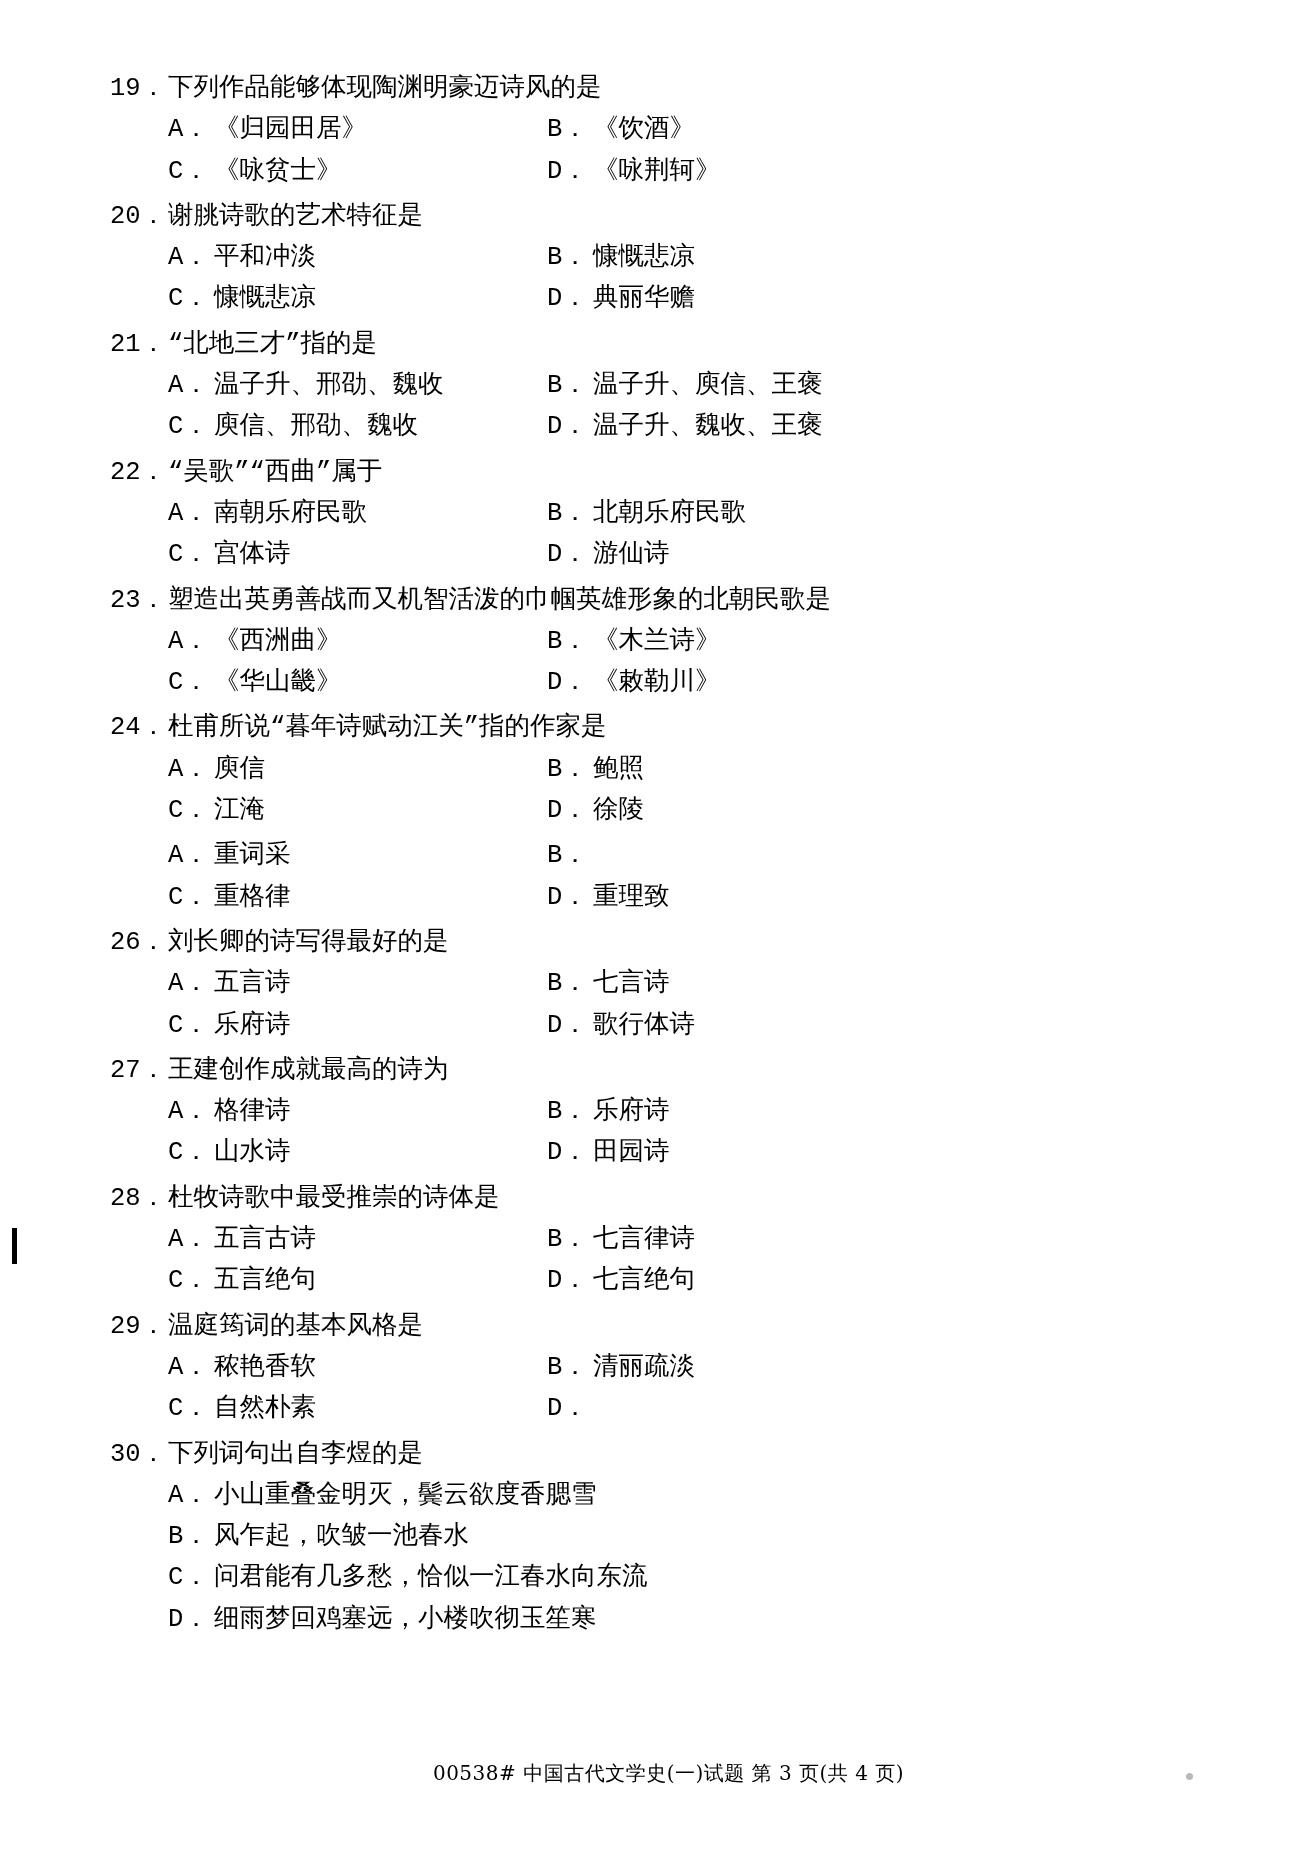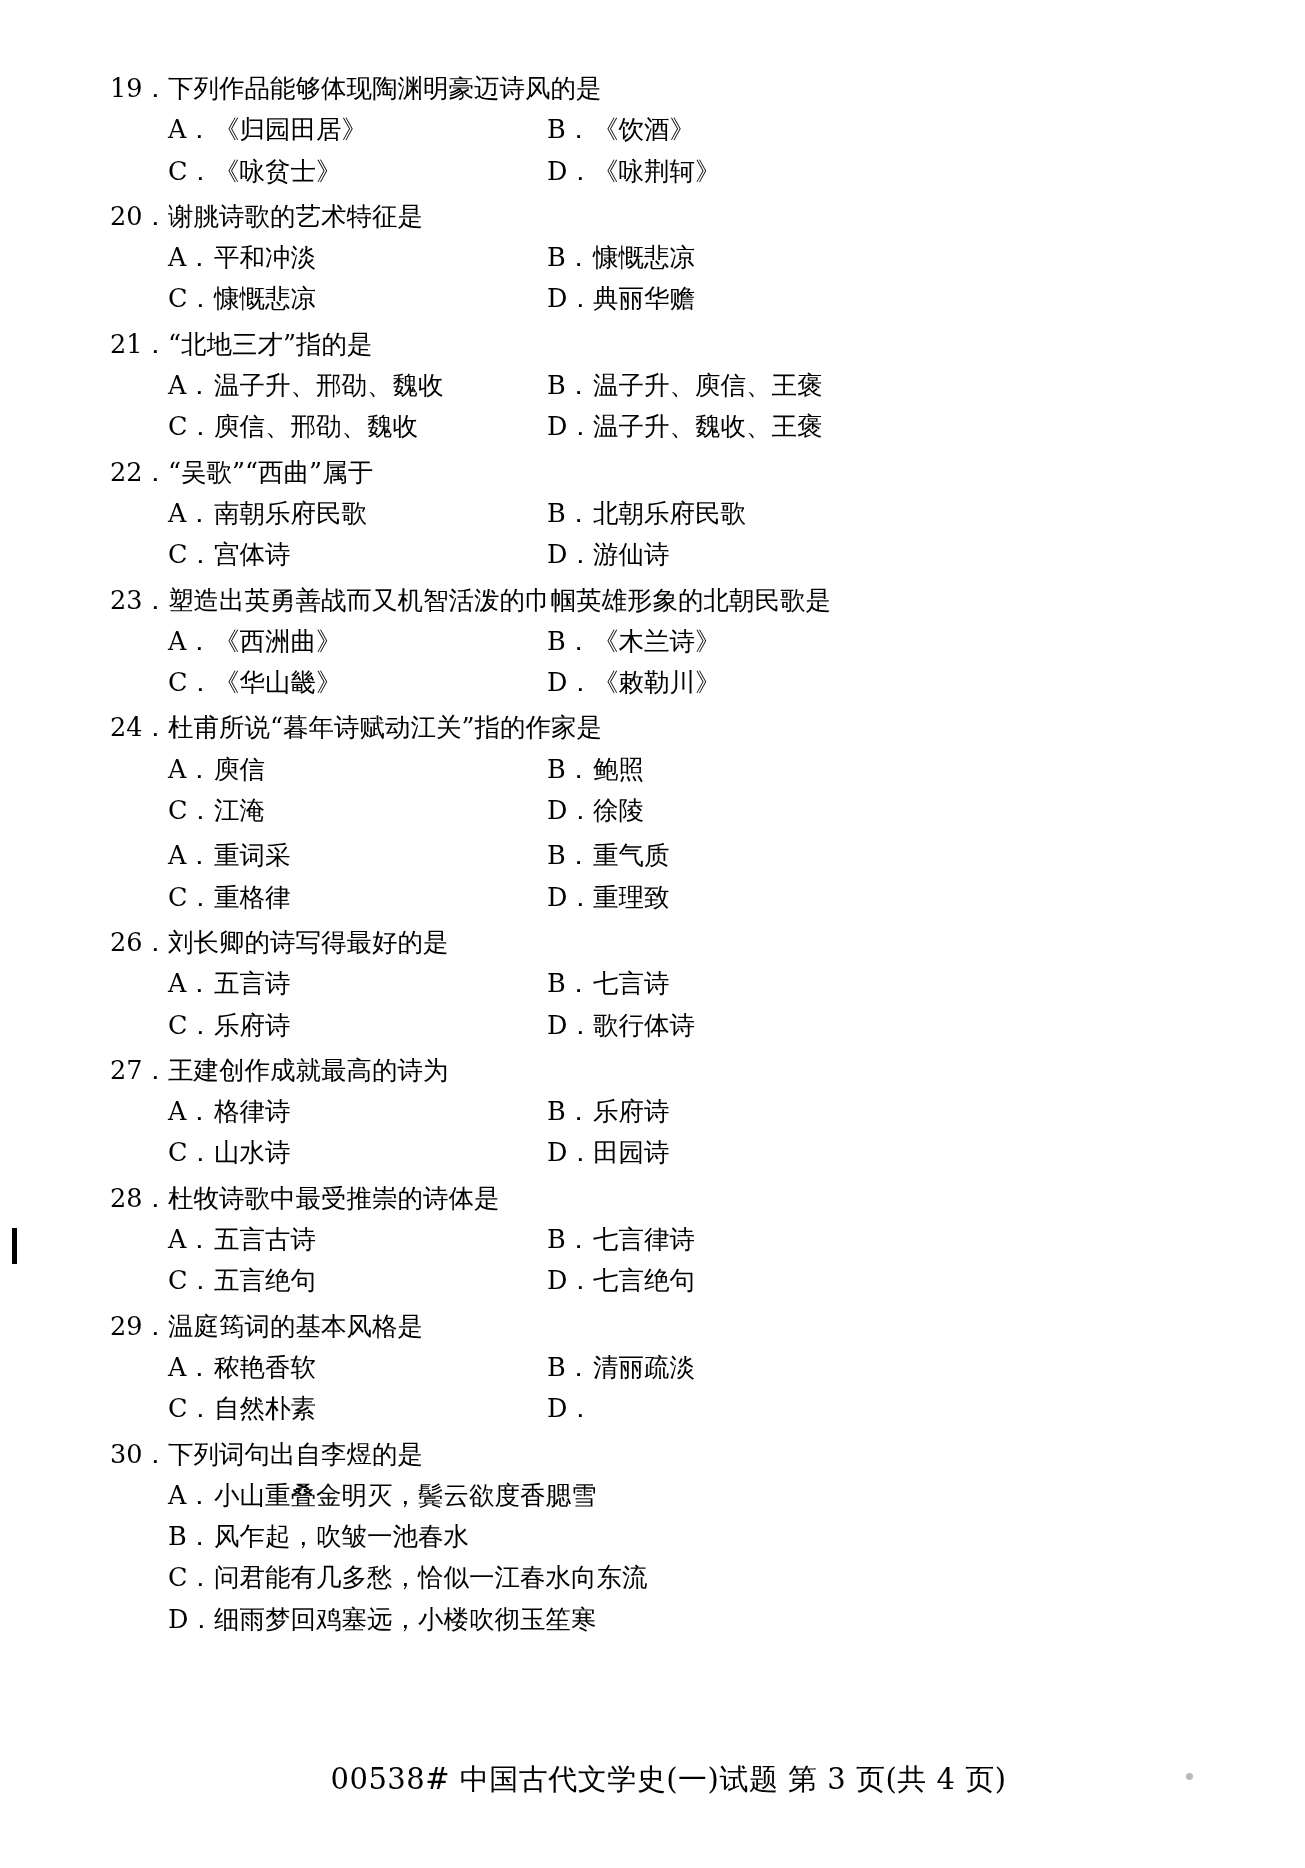--- a/index.html
+++ b/index.html
@@ -17,20 +17,21 @@
     height: 1868px;
     margin: 0 auto;
     background: #ffffff;
     overflow: hidden;
   }
   .content {
     position: absolute;
     left: 110px;
     top: 68px;
     width: 1090px;
+    font-family: Liberation Mono, monospace;
   }
   .question {
     margin-bottom: 4px;
   }
   .q-stem {
     display: flex;
     align-items: flex-start;
     font-size: 25.5px;
     line-height: 1.62;
     white-space: nowrap;
@@ -77,21 +78,21 @@
   }
   .opt-text {
     flex: 1 1 auto;
   }
   .footer {
     position: absolute;
     left: 0;
     right: 0;
     top: 1760px;
     text-align: center;
-    font-size: 29px;
+    font-size: 20px;
     letter-spacing: 0.5px;
     padding-left: 32px;
   }
   .footer .code {
     font-family: "DejaVu Serif", "Liberation Serif", serif;
   }
   .edge-mark {
     position: absolute;
     left: 12px;
     top: 1228px;
@@ -281,21 +282,20 @@
     </div>
 
     <div class="question">
       <div class="opt-row">
         <div class="opt-col left">
           <span class="opt-label">A．</span>
           <span class="opt-text">重词采</span>
         </div>
         <div class="opt-col right">
           <span class="opt-label">B．</span>
-          <span class="opt-text">重气质</span>
         </div>
       </div>
       <div class="opt-row">
         <div class="opt-col left">
           <span class="opt-label">C．</span>
           <span class="opt-text">重格律</span>
         </div>
         <div class="opt-col right">
           <span class="opt-label">D．</span>
           <span class="opt-text">重理致</span>

